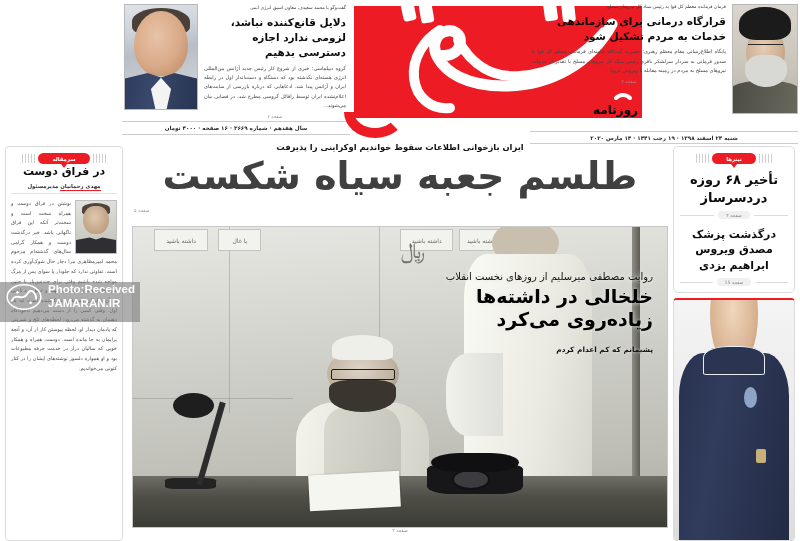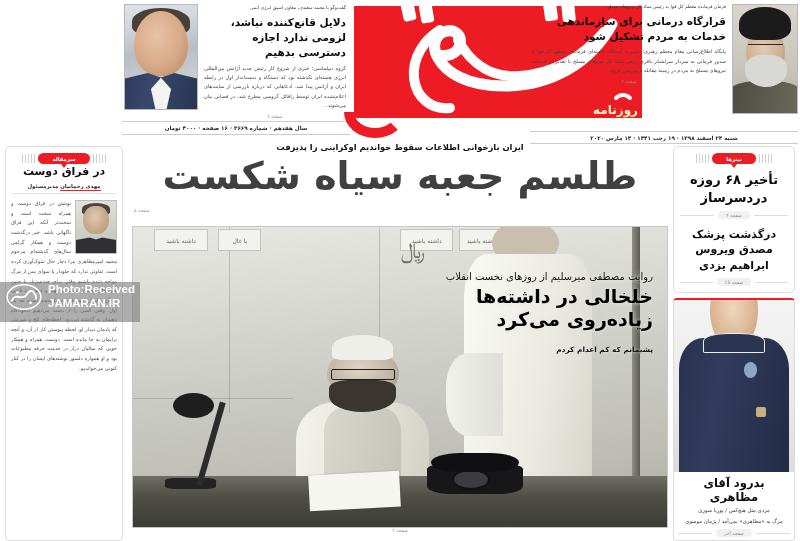--- a/index.html
+++ b/index.html
@@ -43,21 +43,21 @@
   .infobar { position:absolute; left:0; top:121px; width:228px; height:14px;
     border-top:1px solid #ccc; border-bottom:1px solid #ccc;
     display:flex; align-items:center; justify-content:center;
     font-size:5.6px; font-weight:bold; color:#2a2a2a; letter-spacing:.3px; }
 
   
   .masthead { position:absolute; left:232px; top:6px; width:288px; height:112px;
     background:var(--brand,#ED1C24); }
   .masthead .logo-svg { position:absolute; inset:0; width:100%; height:100%; }
   .mast-label { position:absolute; right:4px; bottom:2px; width:40px;
-    font-size:12px; font-weight:bold; color:#fef9c3; text-align:right;
+    font-size:12px; font-weight:bold; color:#000000; text-align:right;
     line-height:1.0; letter-spacing:0; }
   .swoosh { position:absolute; left:222px; top:112px; width:62px; height:30px;
     overflow:hidden; }
   .swoosh i { position:absolute; left:0; top:-26px; width:62px; height:52px;
     border:10px solid var(--brand,#ED1C24); border-radius:50%;
     border-top-color:transparent; border-right-color:transparent; }
 
   
   .tr-block { position:absolute; right:0; top:2px; width:272px; height:118px;
     display:flex; flex-direction:row; gap:6px; padding:2px 2px 0 4px; }
@@ -402,26 +402,16 @@
 
     <div class="sr-photo-card">
       <div class="sr-photo">
 
         <div class="hd"></div>
         <div class="polo"></div>
         <div class="collar"></div>
         <div class="emb"></div>
         <div class="watch"></div>
       </div>
-      <div class="sr-cap">
-        <div class="sr-cap-title">بدرود آقای مظاهری</div>
-        <div class="sr-cap-sub">مردی مثل هیچ‌کس / پوریا سوری</div>
-        <div class="sr-cap-sub">مرگ به «مظاهری» نمی‌آمد / پژمان موسوی</div>
-        <div class="pageref">
-          <span class="rule"></span>
-          <span class="chip">صفحه آخر</span>
-          <span class="rule"></span>
-        </div>
-      </div>
     </div>
   </div>
 
 </div>
 
 </body></html>

